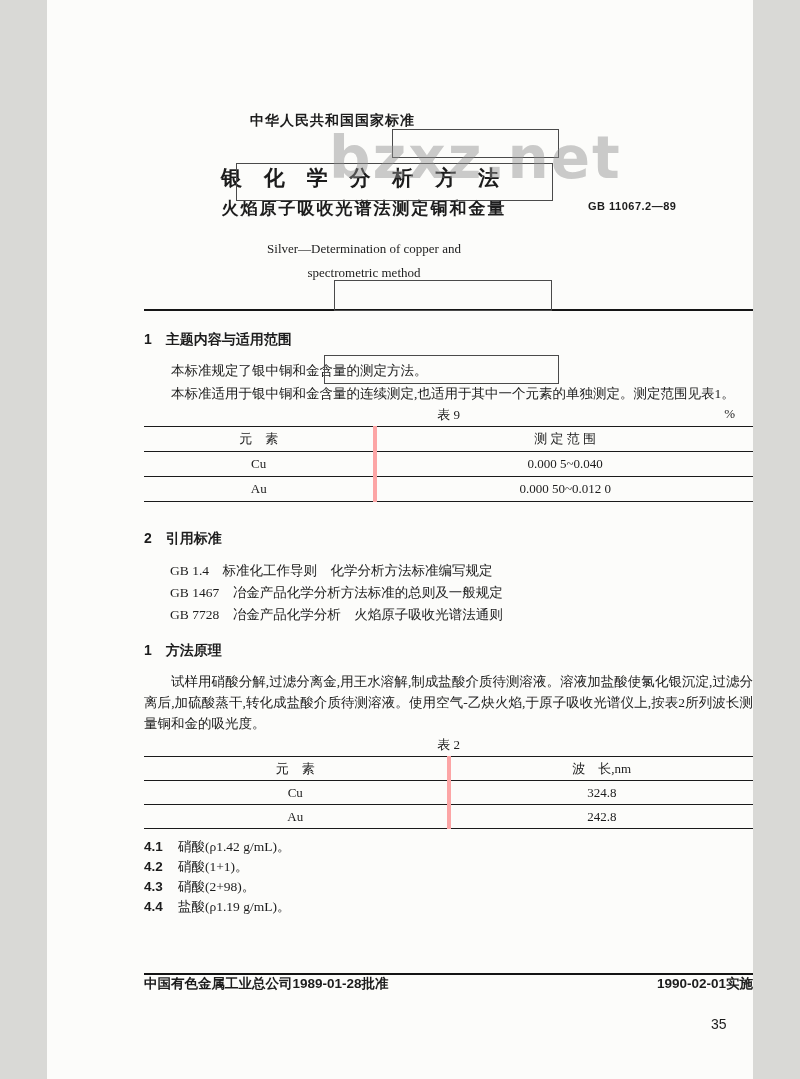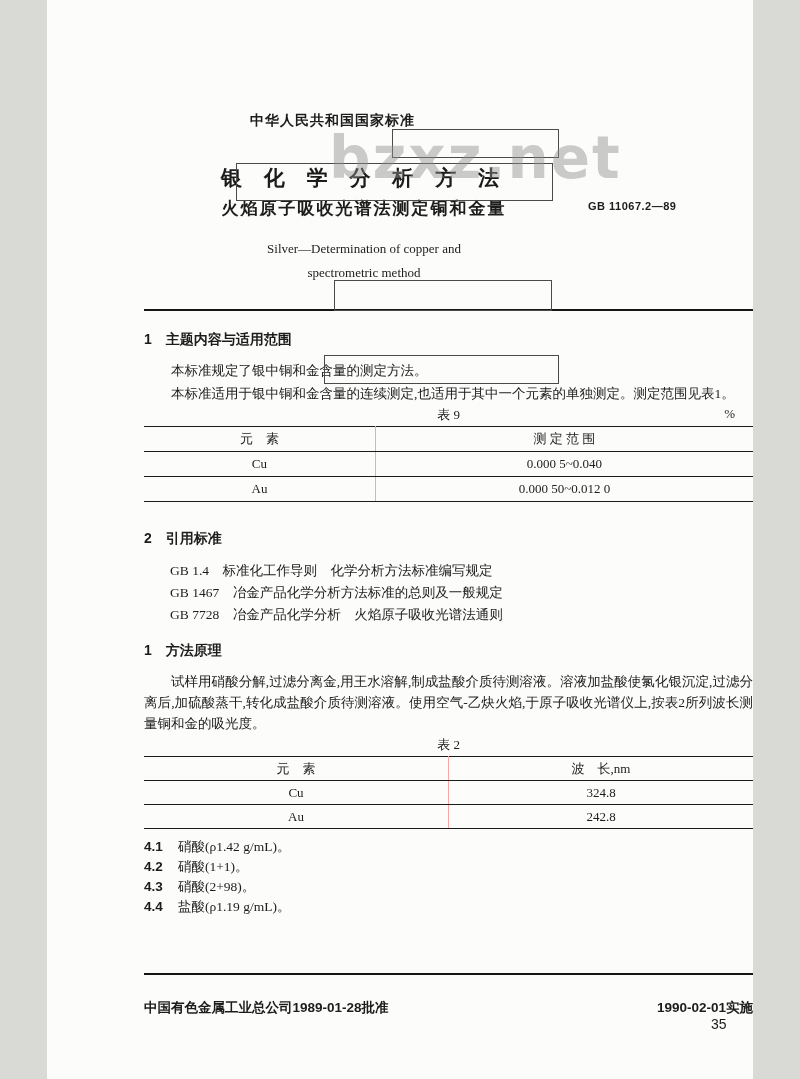--- a/index.html
+++ b/index.html
@@ -50,32 +50,32 @@
   .caption-row .unit { position:absolute; right:18px; top:0; }
 
   .std-table { width:609px; margin-top:2px; border-collapse:collapse; table-layout:fixed; }
   .std-table td {
     border-top:1px solid #1a1a1a; border-bottom:1px solid #1a1a1a;
     height:25px; text-align:center; font-size:13px; padding:0;
   }
   .t2 td { height:24px; }
   .t1 .c1 { width:38%; }
   .t2 .c1 { width:50%; }
-  .col-div { border-right:1px solid #fca5a5; }
+  .col-div { border-right:4px solid #fca5a5; }
 
   .refs { margin-top:12px; }
   .ref-line { margin-left:26px; font-size:13.5px; line-height:22px; }
 
   .reagents { margin-top:8px; }
   .reagent-line { font-size:13.5px; line-height:20px; }
   .clause-num { display:inline-block; width:34px; font-family:"Liberation Sans", sans-serif; font-weight:bold; }
 
   .footer {
     position:absolute; left:97px; top:973px; width:609px;
-    border-top:2.5px solid #141414; padding-top:24px;
+    border-top:2.5px solid #141414; padding-top:0;
     display:flex; justify-content:space-between;
     font-family:"Liberation Sans", sans-serif; font-weight:bold; font-size:13.5px;
   }
   .page-number { position:absolute; left:664px; top:1016px; font-size:14px; font-family:"Liberation Sans", sans-serif; }
 
   .watermark {
     position:absolute; left:282px; top:124px;
     font-family:"DejaVu Sans", sans-serif; font-weight:bold;
     font-size:58px; letter-spacing:2px; color:#8f8f8f; opacity:0.45;
     z-index:5; pointer-events:none;

